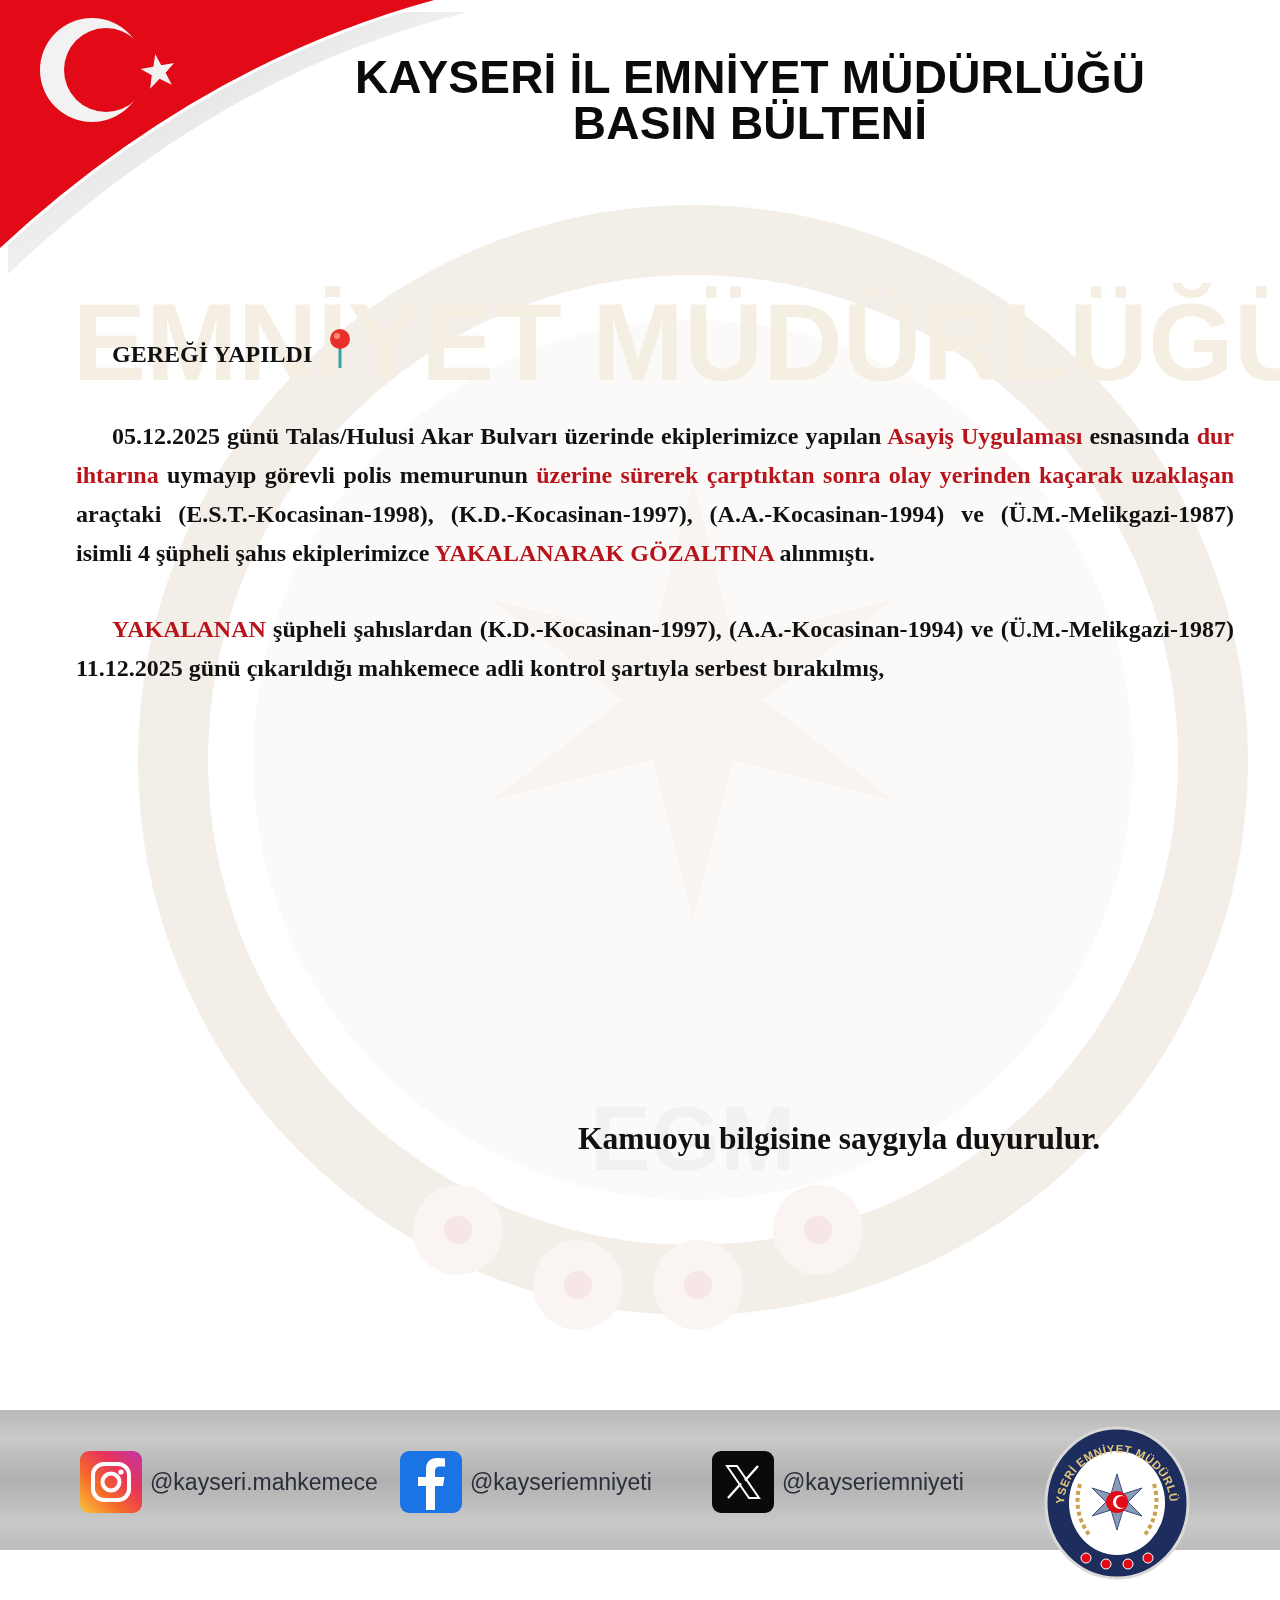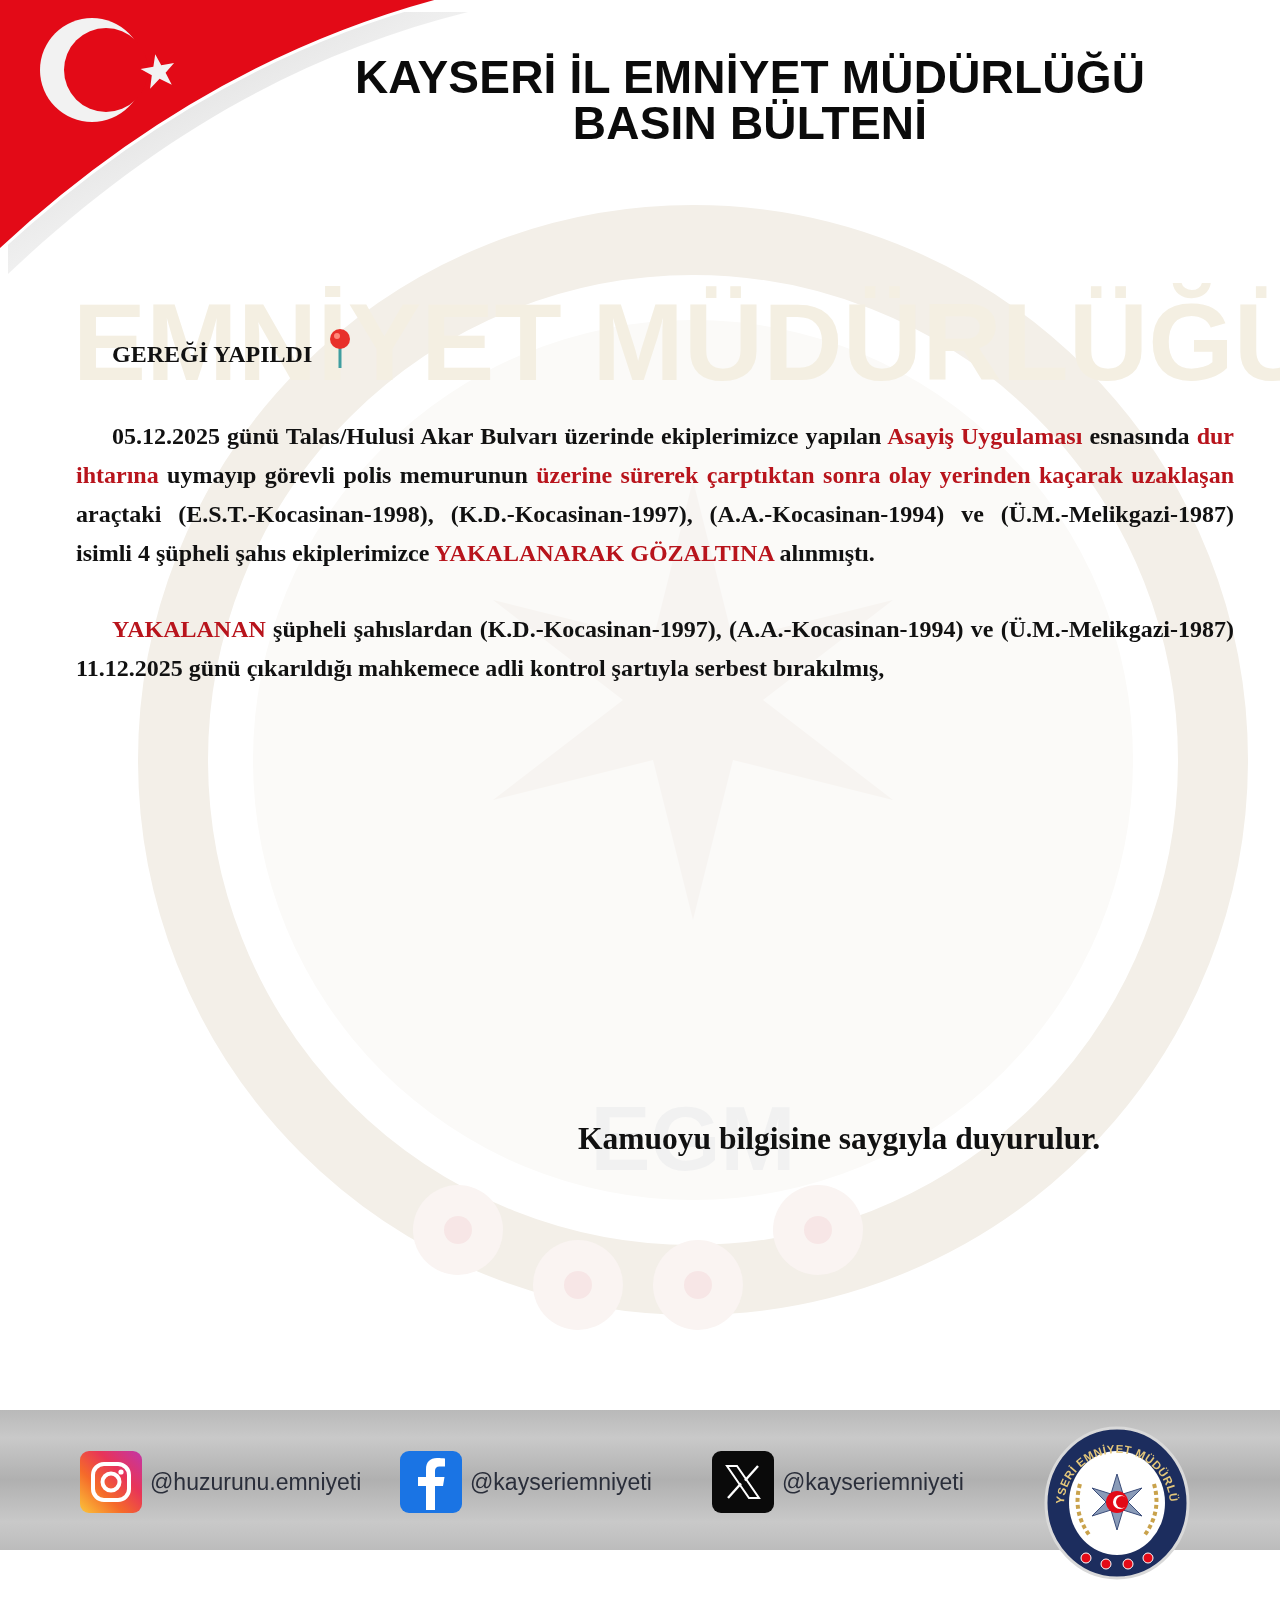--- a/index.html
+++ b/index.html
@@ -122,21 +122,21 @@
 
 <div class="footer">
   <div class="social" style="left:80px;">
     <div class="ico ig">
       <svg width="44" height="44" viewBox="0 0 44 44">
         <rect x="4" y="4" width="36" height="36" rx="11" fill="none" stroke="#fff" stroke-width="4"></rect>
         <circle cx="22" cy="22" r="8.5" fill="none" stroke="#fff" stroke-width="4"></circle>
         <circle cx="32" cy="12" r="2.6" fill="#fff"></circle>
       </svg>
     </div>
-    <span class="handle">@huzurunu.emniyeti</span>
+    <span class="handle">@kayseri.mahkemece</span>
   </div>
 
   <div class="social" style="left:400px;">
     <div class="ico fb">
       <svg width="44" height="56" viewBox="0 0 44 56">
         <path d="M26,56 L26,32 L34,32 L35.5,23 L26,23 L26,17 C26,14 27.5,12.5 30.5,12.5 L36,12.5 L36,4.5 C34,4.2 31,4 28,4 C21,4 17,8 17,15.5 L17,23 L9,23 L9,32 L17,32 L17,56 Z" fill="#fff"></path>
       </svg>
     </div>
     <span class="handle">@kayseriemniyeti</span>
   </div>

